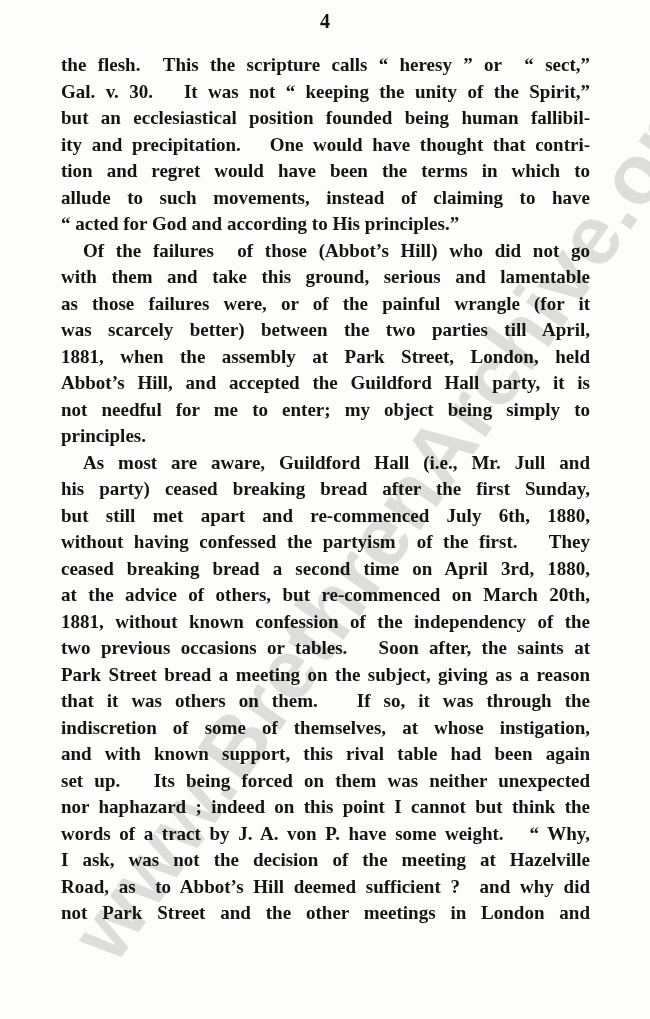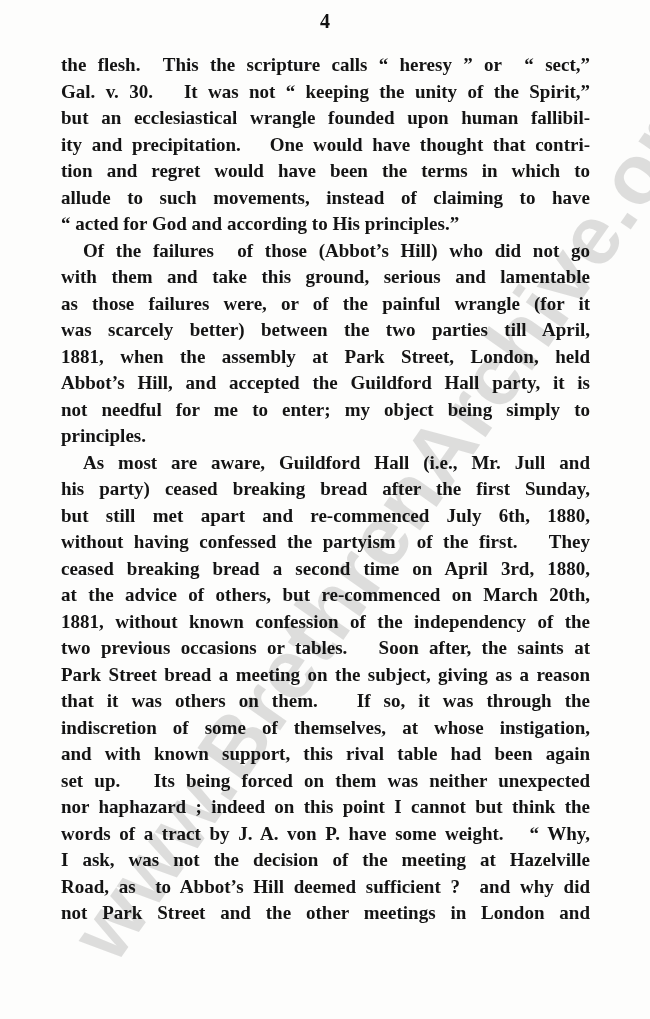--- a/index.html
+++ b/index.html
@@ -65,21 +65,21 @@
 </head>
 <body>
 
 <div class="sheet">
   <div class="watermark">www.BrethrenArchive.org</div>
   <div class="pagenum">4</div>
   <div class="body-text">
       <div>
         <div class="line just">the flesh.  This the scripture calls “ heresy ” or  “ sect,”</div>
         <div class="line just">Gal. v. 30.   It was not “ keeping the unity of the Spirit,”</div>
-        <div class="line just">but an ecclesiastical wrangle founded upon human fallibil-</div>
+        <div class="line just">but an ecclesiastical position founded being human fallibil-</div>
         <div class="line just">ity and precipitation.   One would have thought that contri-</div>
         <div class="line just">tion and regret would have been the terms in which to</div>
         <div class="line just">allude to such movements, instead of claiming to have</div>
         <div class="line">“ acted for God and according to His principles.”</div>
       </div>
       <div>
         <div class="line just indent">Of the failures  of those (Abbot’s Hill) who did not go</div>
         <div class="line just">with them and take this ground, serious and lamentable</div>
         <div class="line just">as those failures were, or of the painful wrangle (for it</div>
         <div class="line just">was scarcely better) between the two parties till April,</div>

